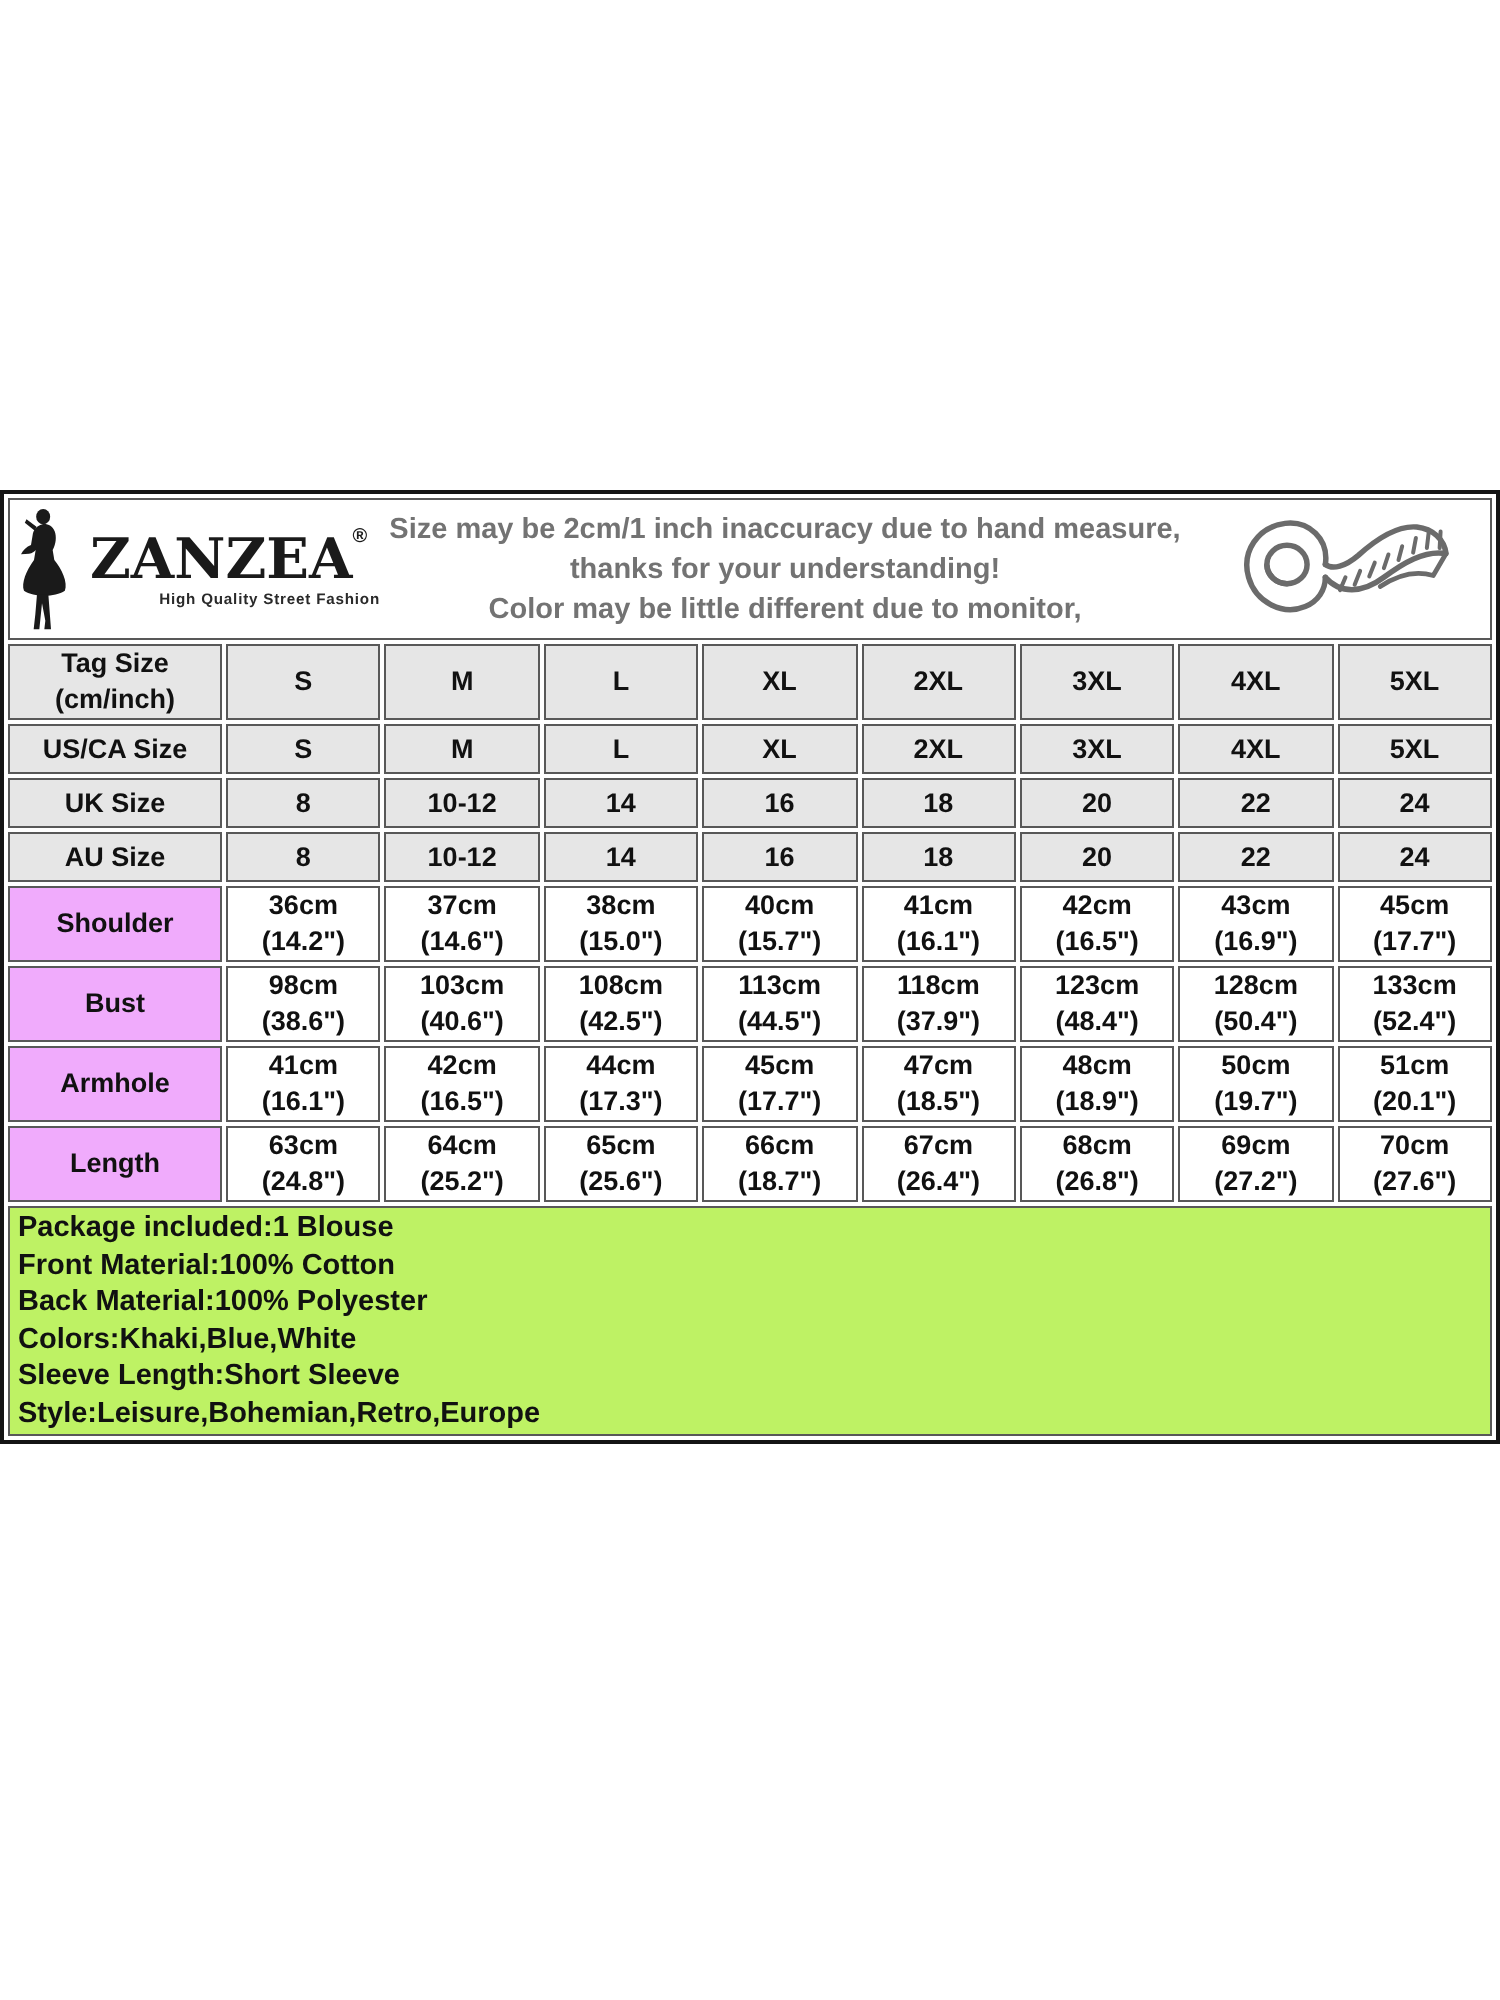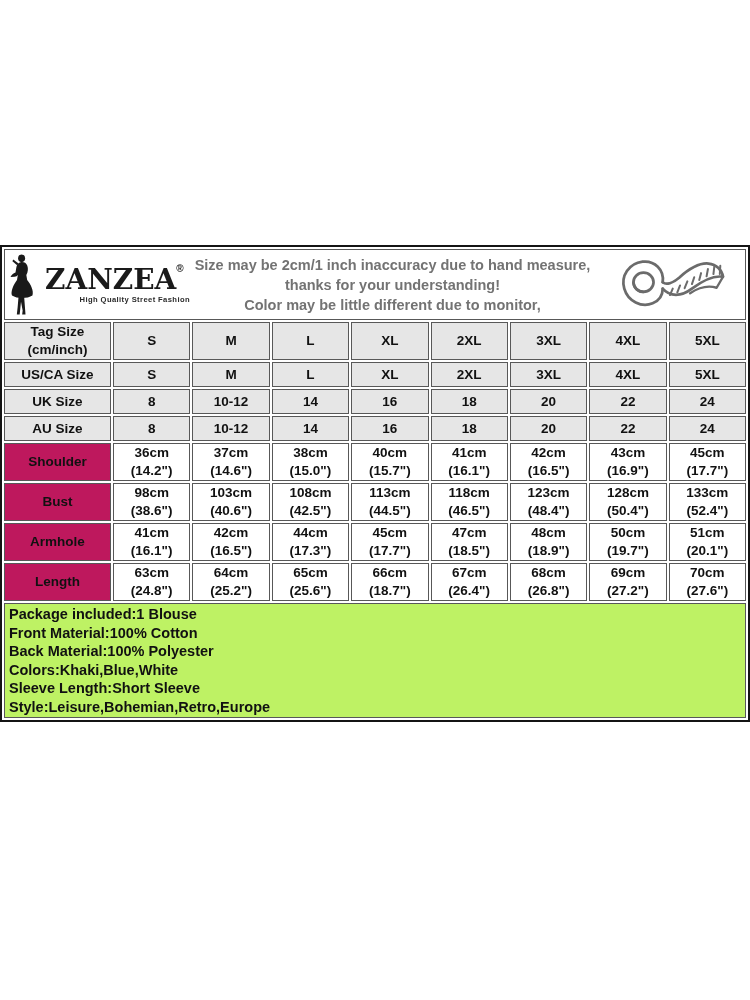--- a/index.html
+++ b/index.html
@@ -35,21 +35,21 @@
   table.size-table{
     width:100%;border-collapse:separate;border-spacing:2px;table-layout:fixed;
   }
   col.lblcol{width:107px;}
   td{
     border:1px solid #585858;background:#ffffff;text-align:center;vertical-align:middle;
     font-weight:bold;font-size:13.5px;line-height:18px;color:#111;
     white-space:pre-line;padding:0;overflow:hidden;
   }
   tr.shaded td{background:#e6e6e6;}
-  td.lbl{background:#be185d;}
+  td.lbl{background:#f0abfc;}
   tr.r-head td{height:31px;}
   tr.r-short td{height:23px;}
   tr.r-data td{height:34px;}
   td.details{
     height:112px;text-align:left;vertical-align:top;background:#bef264;
     font-size:14.5px;line-height:18.6px;padding:1px 0 0 4px;white-space:normal;
   }
   svg{display:block;}
 </style>
 </head>
@@ -188,21 +188,21 @@
         <td class="lbl">Bust</td>
         <td>98cm
 (38.6")</td>
         <td>103cm
 (40.6")</td>
         <td>108cm
 (42.5")</td>
         <td>113cm
 (44.5")</td>
         <td>118cm
-(46.5")</td>
+(37.9")</td>
         <td>123cm
 (48.4")</td>
         <td>128cm
 (50.4")</td>
         <td>133cm
 (52.4")</td>
       </tr>
       <tr class="r-data">
         <td class="lbl">Armhole</td>
         <td>41cm

